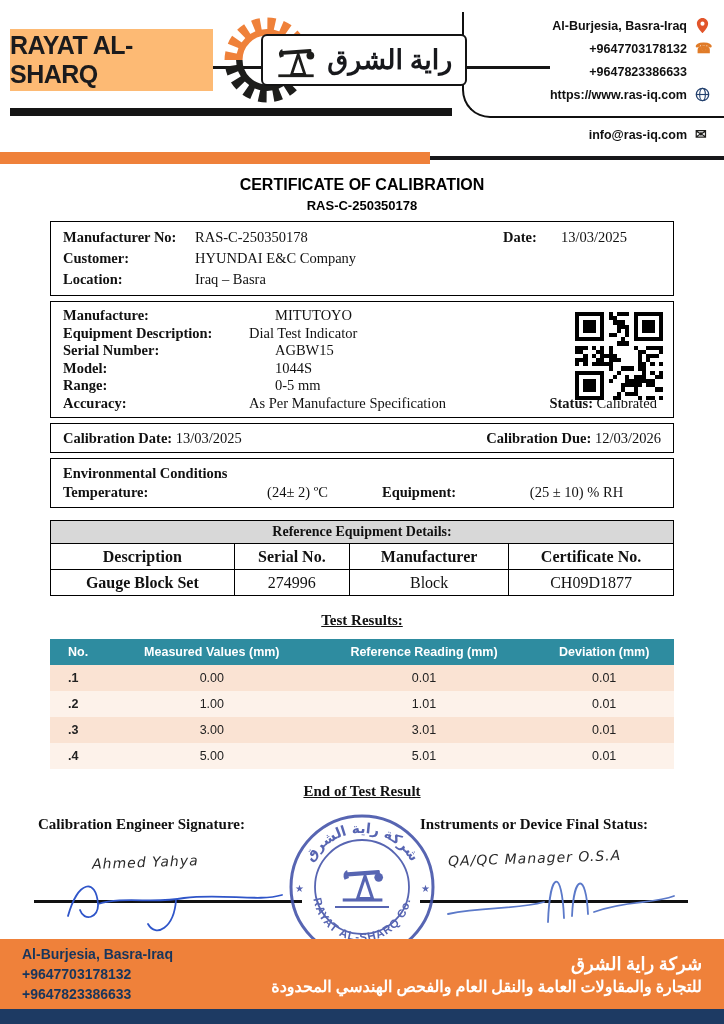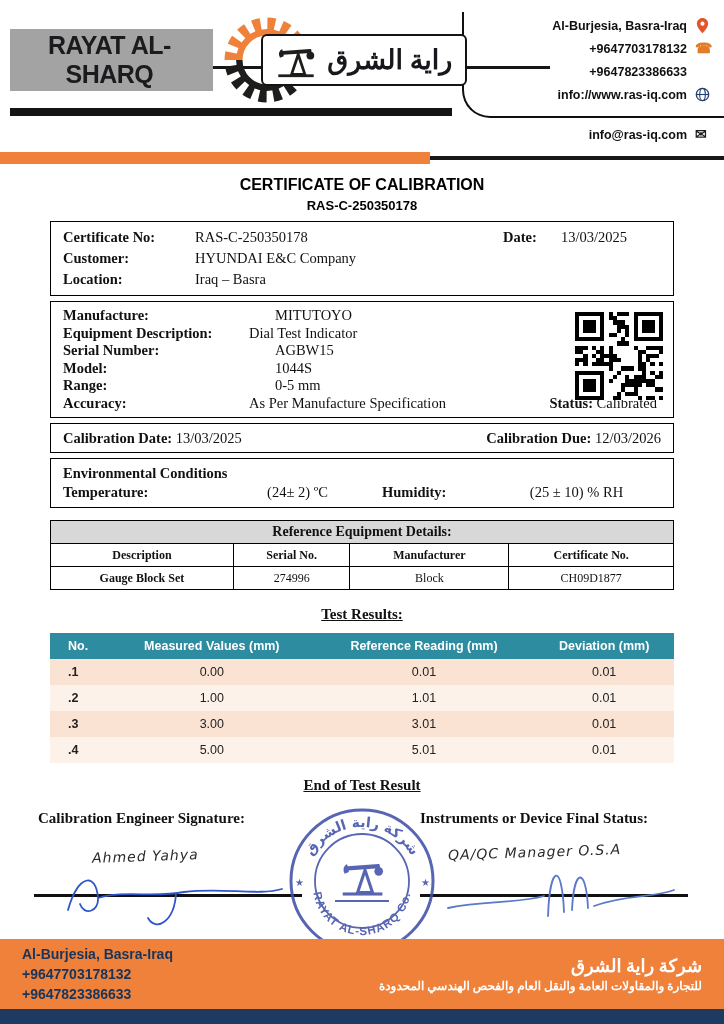--- a/index.html
+++ b/index.html
@@ -12,21 +12,21 @@
   
   .header-top { display:flex; justify-content:space-between; padding:12px 0 0 10px; }
   .logo-area { position:relative; width:452px; }
   .logo-area::before {
     content:""; position:absolute; left:0; top:54px; width:540px; height:2.5px;
     background:#161616; z-index:0;
   }
   .logo-row { position:relative; display:flex; align-items:center; z-index:1; height:96px; }
   .logo-text-en {
     font-family:"Liberation Sans", sans-serif; font-weight:bold; font-size:25px;
-    letter-spacing:-0.5px; color:#1b1b1d; background:#a3a3a3; padding:2px 4px 2px 0;text-align:center;
+    letter-spacing:-0.5px; color:#1b1b1d; background:#fdba74; padding:2px 4px 2px 0;
   }
   .emblem { position:relative; width:262px; height:96px; margin-left:2px; }
   .emblem svg.gear { position:absolute; left:0; top:0; }
   .logo-box {
     position:absolute; left:46px; top:22px; width:206px; height:52px;
     background:#fff; border:2.5px solid #141414; border-radius:6px;
     display:flex; align-items:center; justify-content:center; gap:10px; z-index:2;
   }
   .logo-text-ar { font-size:27px; font-weight:bold; color:#17181c; line-height:1; }
   .black-bar { width:442px; height:8px; background:#151515; margin:0 0 3px 0; }
@@ -73,21 +73,21 @@
   .calib-row { display:flex; justify-content:space-between; line-height:18px; }
   .env-title { font-weight:bold; line-height:19px; }
   .env-row { display:grid; grid-template-columns:150px 1fr 110px 1fr; line-height:19px; }
   .env-row .val { text-align:center; }
   
   .ref-wrap { margin-top:12px; }
   .ref-title {
     border:1.3px solid #000; border-bottom:none; background:#d8d8d8;
     text-align:center; font-weight:bold; font-size:14px; padding:3px 0;
   }
-  table.ref-table { width:100%; border-collapse:collapse; font-size:12px; }
+  table.ref-table { width:100%; border-collapse:collapse; font-size:16px; }
   table.ref-table th, table.ref-table td {
     border:1.3px solid #000; text-align:center; padding:3.5px 4px;
   }
   table.ref-table th { font-weight:bold; }
   table.ref-table td:first-child { font-weight:bold; }
   
   .test-title {
     text-align:center; font-weight:bold; font-size:15px; margin-top:16px;
     text-decoration:underline;
   }
@@ -130,21 +130,21 @@
   .footer-orange {
     background:#ef813a; display:flex; justify-content:space-between;
     align-items:center; padding:8px 22px; height:70px;
   }
   .footer-left {
     font-family:"Liberation Sans", sans-serif; font-weight:bold; font-size:14px;
     color:#17355c; line-height:1.45;
   }
   .footer-right { text-align:right; color:#ffffff; }
   .footer-ar-title { font-size:18px; font-weight:bold; line-height:1.4; }
-  .footer-ar-desc { font-size:12px; font-weight:bold; }
+  .footer-ar-desc { font-size:16px; font-weight:bold; }
   .footer-navy { height:15px; background:#1d3a63; }
 </style>
 </head>
 <body>
 
 <div class="page">
 
   <div class="header-top">
     <div class="logo-area">
       <div class="logo-row">
@@ -182,21 +182,21 @@
           </span>
         </div>
         <div class="contact-row">
           <span>+9647703178132</span>
           <span class="c-icon glyph-icon" style="color:#e07b28;">☎</span>
         </div>
         <div class="contact-row" style="padding-right:23px;">
           <span>+9647823386633</span>
         </div>
         <div class="contact-row">
-          <span>info://www.ras-iq.com</span>
+          <span>https://www.ras-iq.com</span>
           <span class="c-icon">
             <svg width="15" height="15" viewBox="0 0 16 16">
                 <circle cx="8" cy="8" r="6.6" fill="none" stroke="#23406e" stroke-width="1.4"></circle>
                 <ellipse cx="8" cy="8" rx="3" ry="6.6" fill="none" stroke="#23406e" stroke-width="1.2"></ellipse>
                 <line x1="1.4" y1="8" x2="14.6" y2="8" stroke="#23406e" stroke-width="1.2"></line>
               </svg>
           </span>
         </div>
       </div>
       <div class="contact-row below">
@@ -211,21 +211,21 @@
     <div class="stripe-black"></div>
   </div>
 
   <div class="doc-title">CERTIFICATE OF CALIBRATION</div>
   <div class="doc-subtitle">RAS-C-250350178</div>
 
   <div class="content">
 
     <div class="box">
       <div class="cert-row">
-        <span class="lbl">Certificate No:</span>
+        <span class="lbl">Manufacturer No:</span>
         <span>RAS-C-250350178</span>
         <span class="lbl rlbl">Date:</span>
         <span>13/03/2025</span>
       </div>
       <div class="cert-row">
         <span class="lbl">Customer:</span>
         <span style="grid-column:span 3;">HYUNDAI E&amp;C Company</span>
       </div>
       <div class="cert-row">
         <span class="lbl">Location:</span>
@@ -404,21 +404,21 @@
           <span>12/03/2026</span>
         </span>
       </div>
     </div>
 
     <div class="box">
       <div class="env-title">Environmental Conditions</div>
       <div class="env-row">
         <span class="lbl">Temperature:</span>
         <span class="val">(24± 2) ºC</span>
-        <span class="lbl">Humidity:</span>
+        <span class="lbl">Equipment:</span>
         <span class="val">(25 ± 10) % RH</span>
       </div>
     </div>
 
     <div class="ref-wrap">
       <div class="ref-title">Reference Equipment Details:</div>
       <table class="ref-table">
         <thead>
             <tr>
               <th>Description</th>

